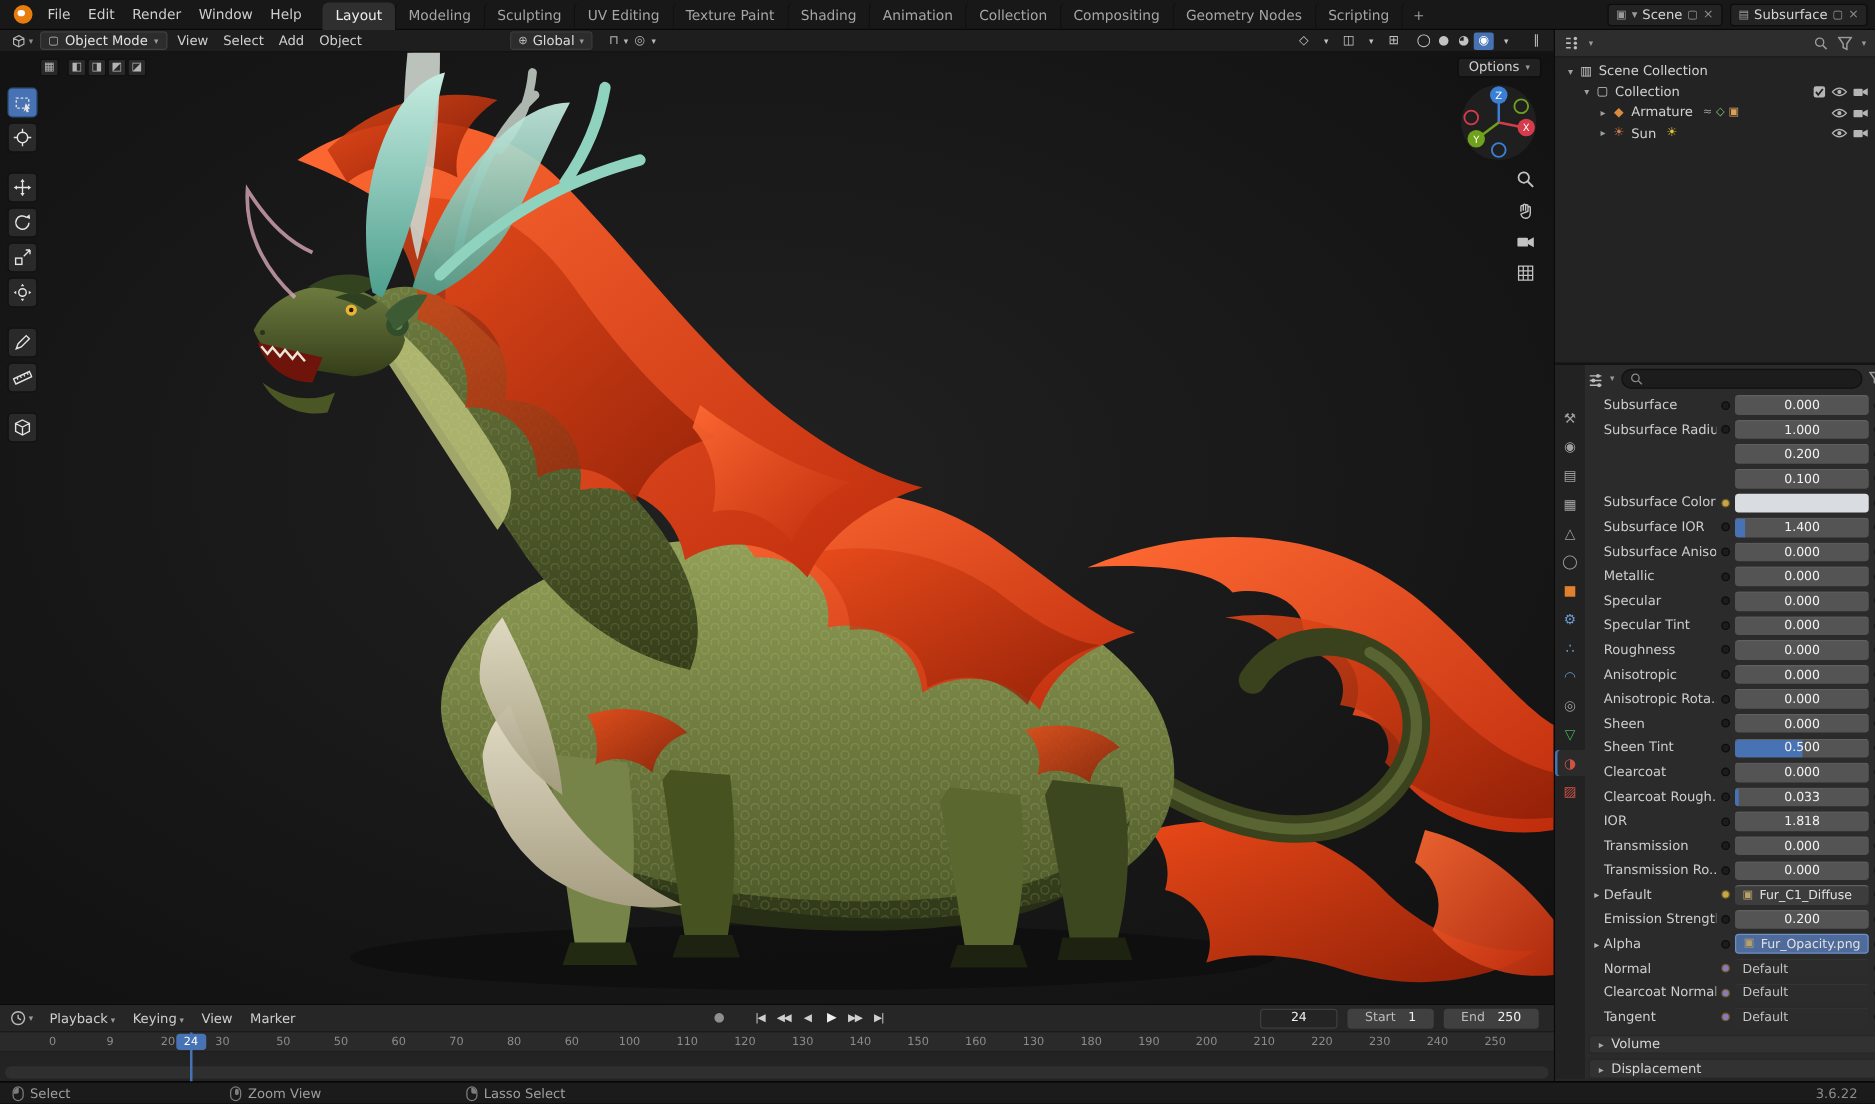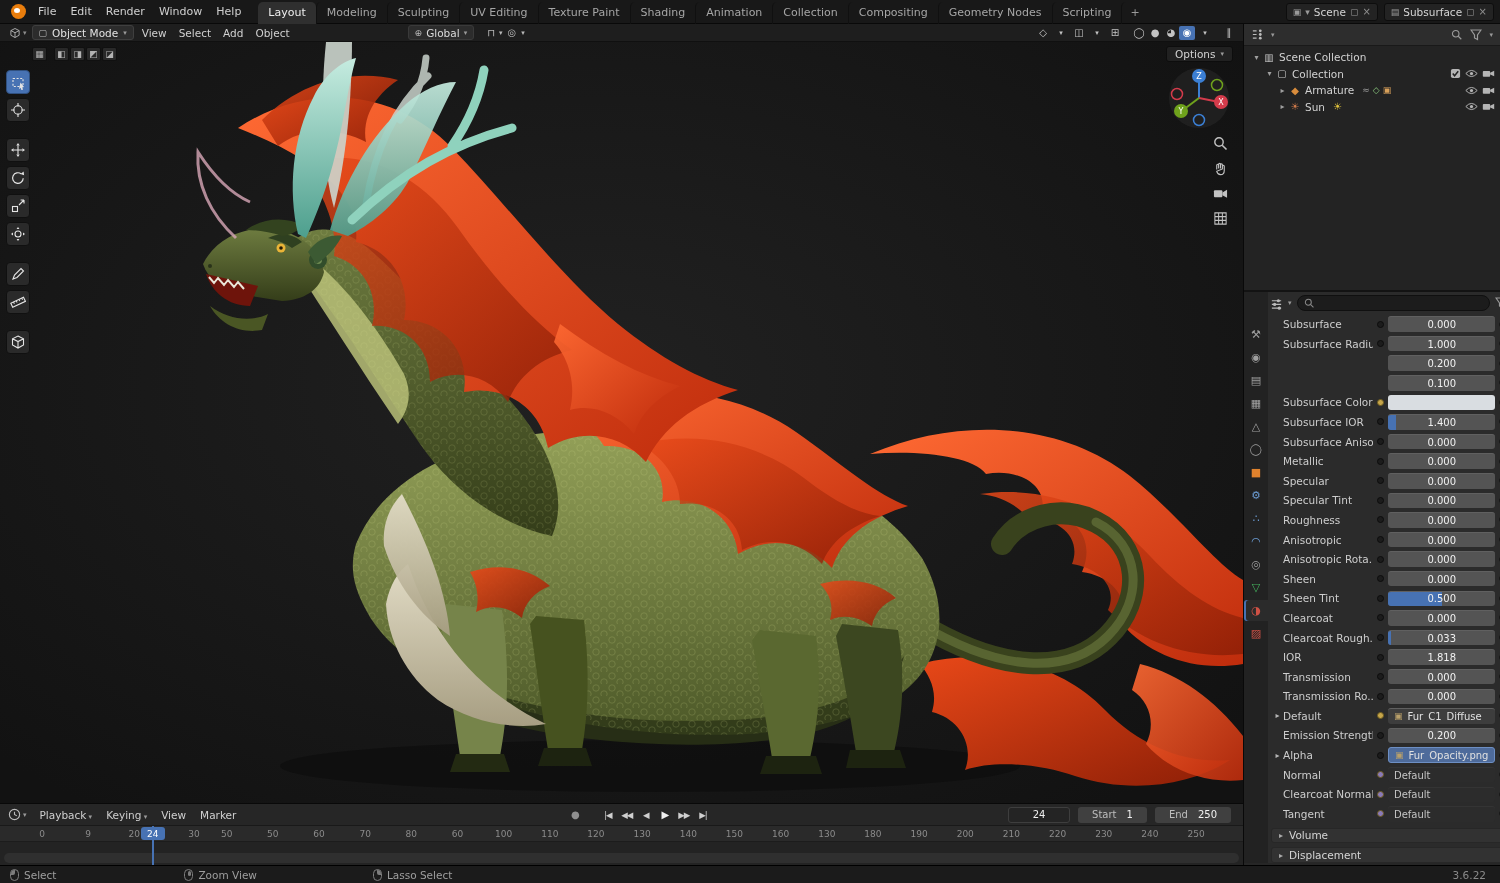--- a/index.html
+++ b/index.html
@@ -1018,21 +1018,21 @@
       </div>
       <div class="sefld" style="margin-right:4px">
         <span class="sl">End</span>
         <span class="sv">250</span>
       </div>
     </div>
     <div class="tl-ruler" id="tl-ruler">
         <span class="tick" style="left:42px">0</span>
         <span class="tick" style="left:88.16399999999999px">9</span>
         <span class="tick" style="left:134.32799999999997px">20</span>
-        <span class="tick" style="left:194px">30</span>
+        <span class="tick" style="left:178px">30</span>
         <span class="tick" style="left:226.65599999999998px">50</span>
         <span class="tick" style="left:272.82px">50</span>
         <span class="tick" style="left:318.984px">60</span>
         <span class="tick" style="left:365.14799999999997px">70</span>
         <span class="tick" style="left:411.31199999999995px">80</span>
         <span class="tick" style="left:457.47599999999994px">60</span>
         <span class="tick" style="left:503.64px">100</span>
         <span class="tick" style="left:549.804px">110</span>
         <span class="tick" style="left:595.968px">120</span>
         <span class="tick" style="left:642.132px">130</span>

